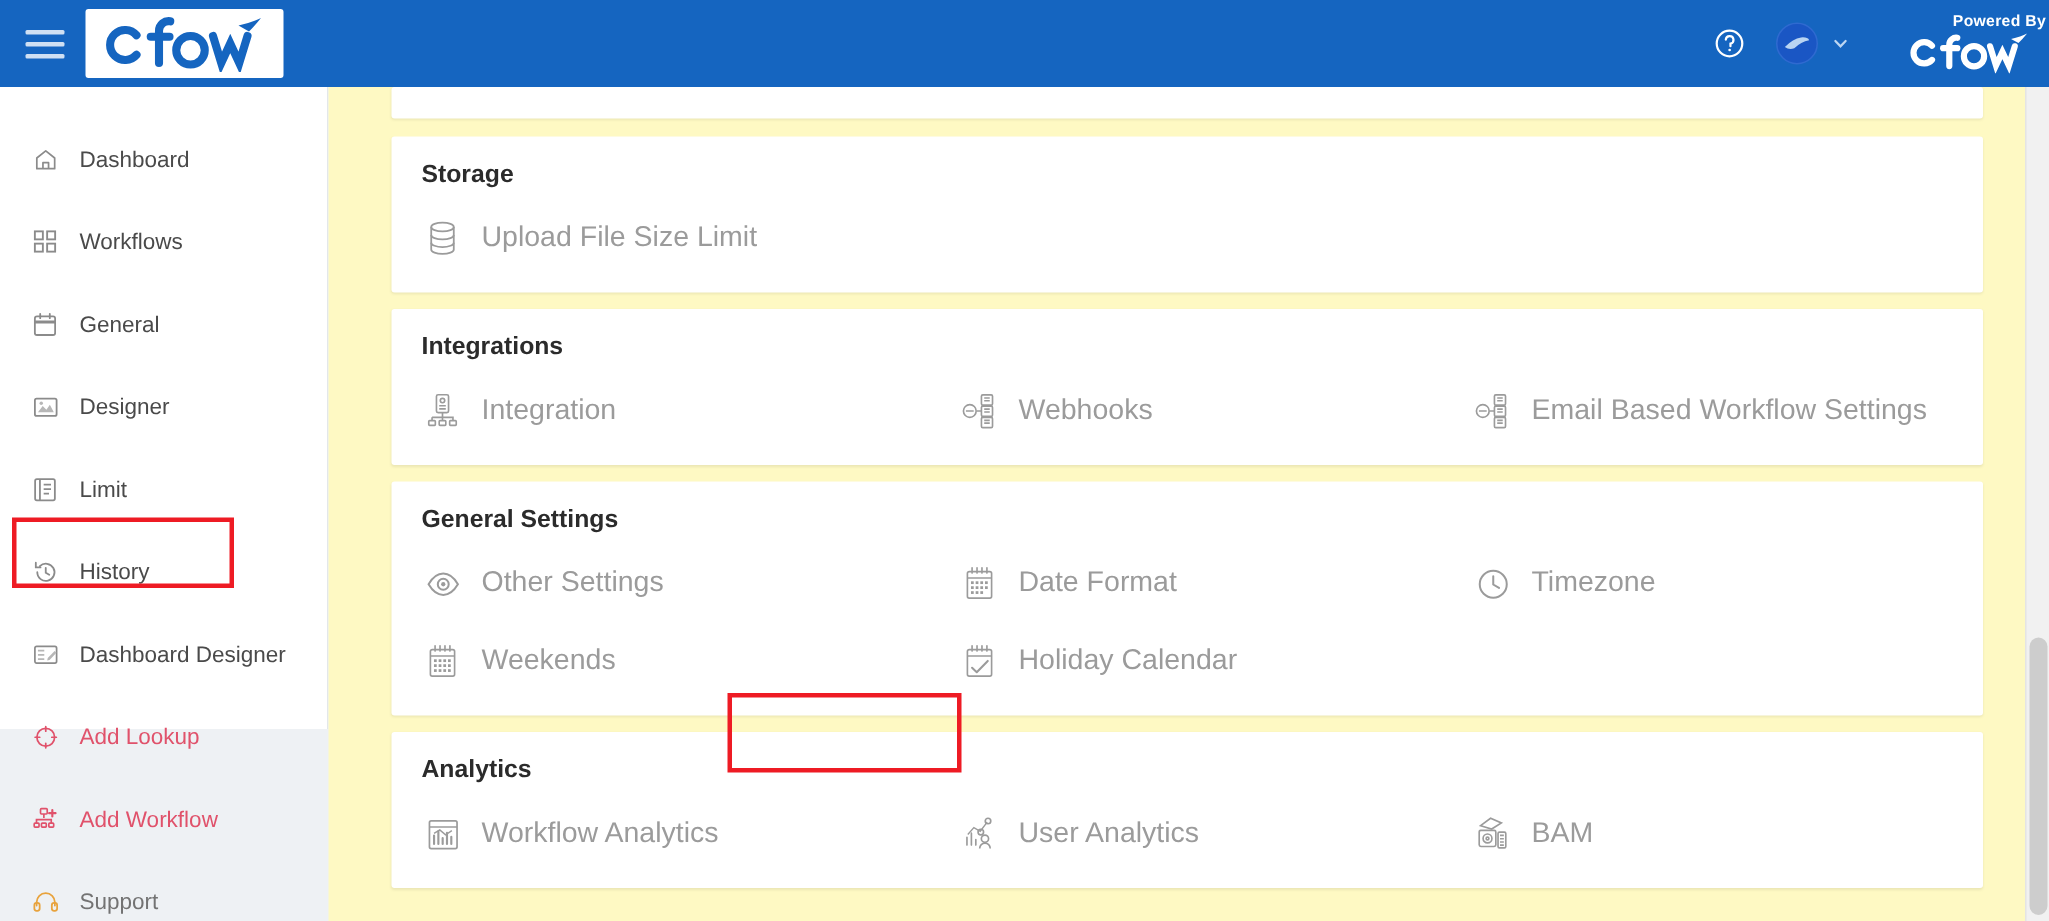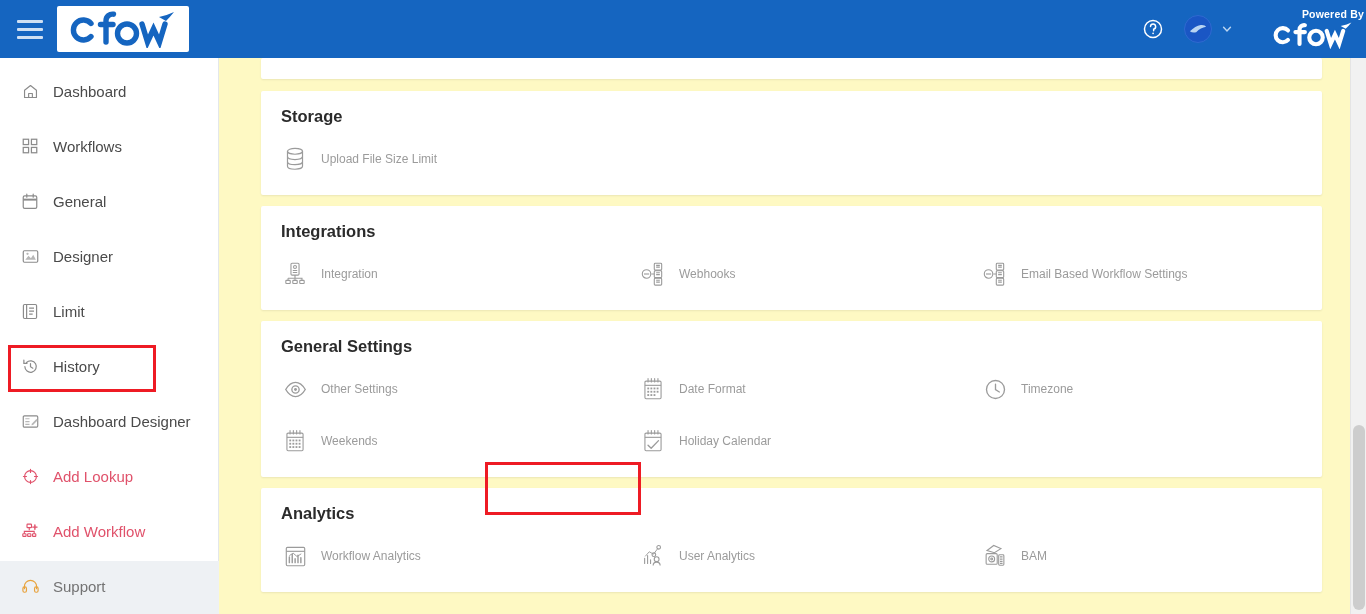--- a/index.html
+++ b/index.html
@@ -64,24 +64,24 @@
     line-height: 1;
   }
   .powered-label {
     color: #ffffff; font-size: 10.5px; font-weight: bold;
     letter-spacing: .2px; margin-bottom: 1px; margin-right: 2px;
   }
 
   
   .sidebar {
     position: absolute; top: 58px; left: 0;
-    width: 219px; height: 503px;
+    width: 219px; height: 428px;
     background: #ffffff;
     border-right: 1px solid #e3e7ea;
-    padding-top: 13px;
+    padding-top: 28px;
   }
   .nav-item {
     display: flex; align-items: center;
     height: 40px; padding-left: 22px;
     font-size: 15px; color: #4a4a4a;
     cursor: pointer;
     margin-bottom: 15px;
     position: relative;
   }
   .nav-item .nav-ico {
@@ -130,21 +130,21 @@
   .opt {
     display: flex; align-items: center;
     cursor: pointer; height: 34px;
   }
   .opt-ico {
     width: 30px; height: 28px; flex: none;
     display: flex; align-items: center; justify-content: center;
     margin-right: 11px;
   }
   .opt-label {
-    font-size: 12px; color: #9b9b9b;
+    font-size: 19px; color: #9b9b9b;
   }
 
   
   .scrolltrack {
     position: absolute; top: 58px; right: 0;
     width: 16px; height: 556px;
     background: #f1f1f1;
     border-left: 1px solid #e4e4e4;
   }
   .scrollthumb {

